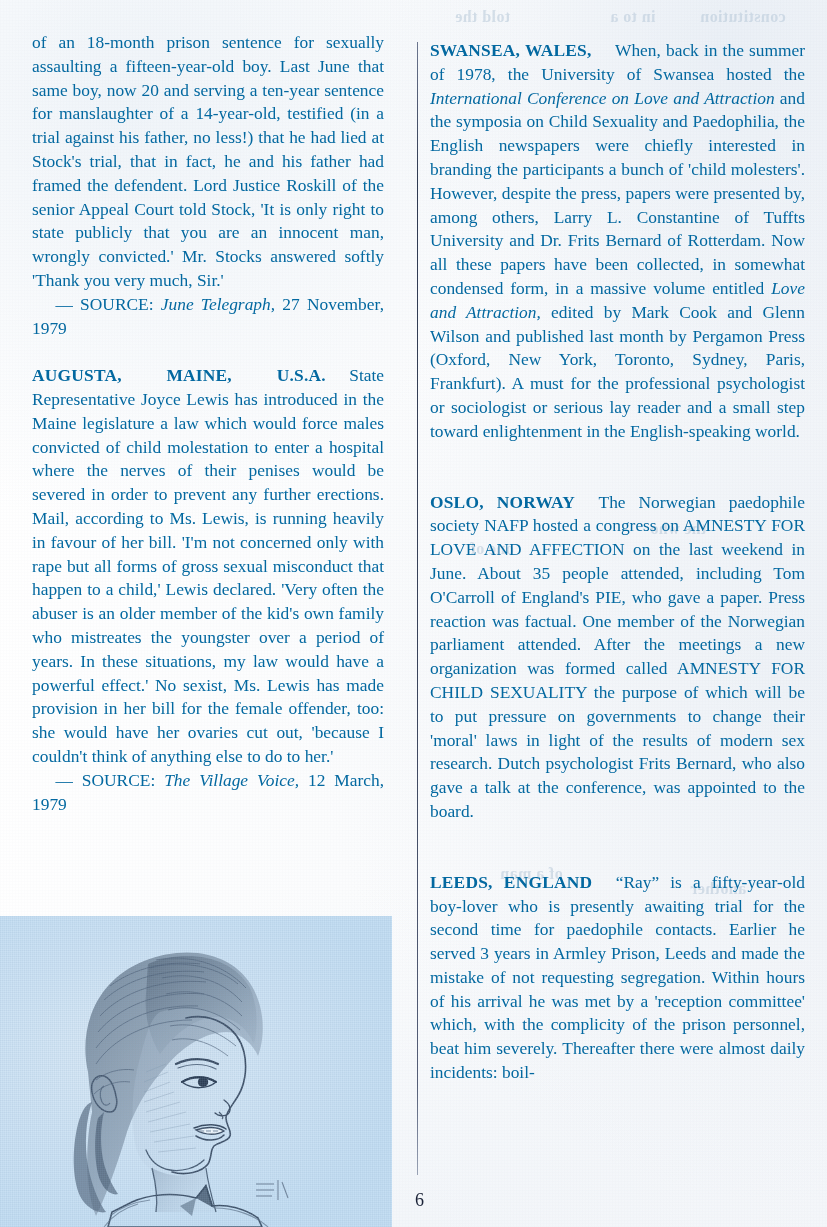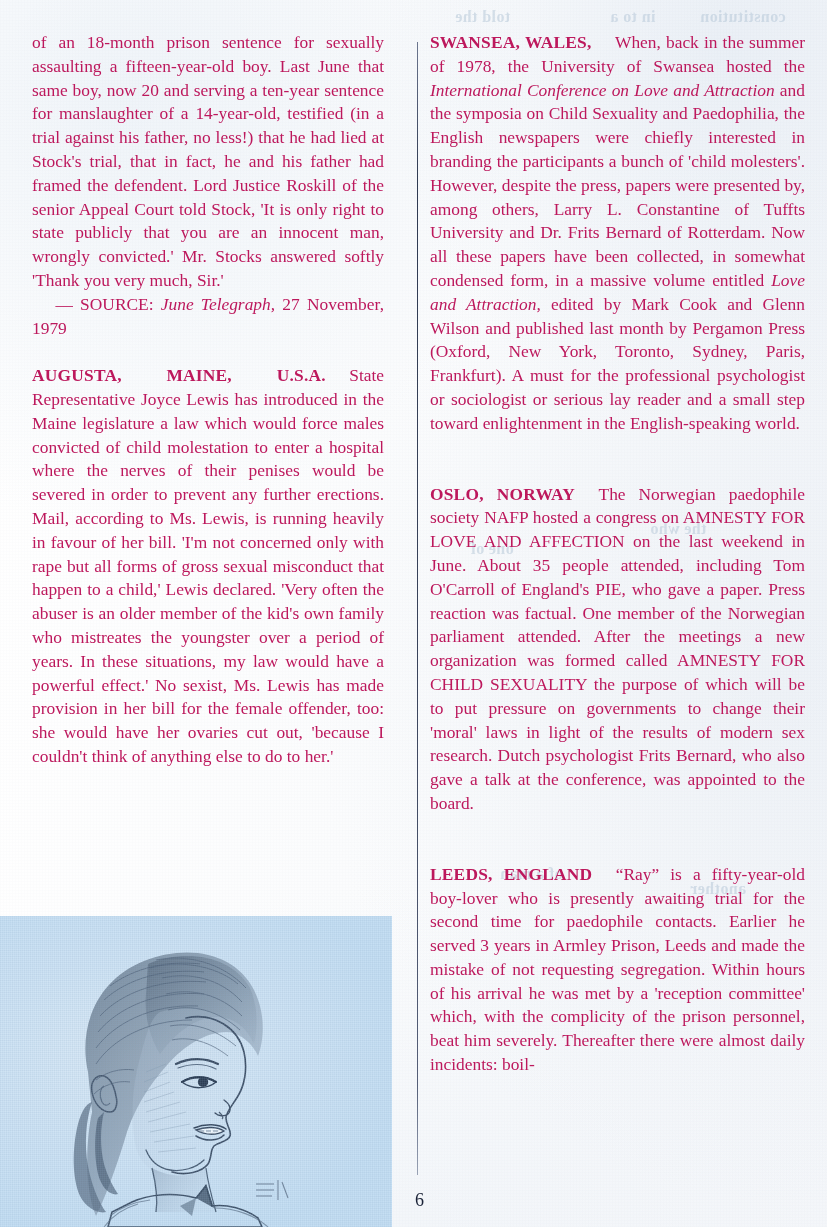--- a/index.html
+++ b/index.html
@@ -69,41 +69,41 @@
     padding: 31px 22px 0 32px;
     box-sizing: border-box;
     height: 100%;
   }
 
   .col {
     box-sizing: border-box;
   }
 
   .col-left  { width: 374px; padding-right: 22px; }
-  .col-right { width: 399px; padding-left: 24px; }
+  .col-right { width: 399px; padding-left: 24px; margin-top: 8px; }
 
   .vrule {
     position: absolute;
     left: 417px;
     top: 42px;
     width: 1px;
     height: 1133px;
     background: linear-gradient(180deg, #6d7790 0%, #2f3a52 12%, #39435c 55%, #555f78 92%, #9aa3b6 100%);
     z-index: 4;
   }
 
   p.body {
     margin: 0;
     text-align: justify;
     text-justify: inter-word;
     font-size: 17.4px;
     line-height: 23.8px;
     hyphens: none;
     -webkit-hyphens: none;
-    color: #be185d;
+    color: #0369a1;
   }
 
   p.body + p.body { margin-top: 0; }
 
   .dateline {
     font-weight: bold;
     letter-spacing: .2px;
   }
 
   .gap-after { margin-bottom: 23.8px !important; }
@@ -184,20 +184,25 @@
       <p class="body gap-after">
         <span class="wide-space"></span><span>— SOURCE:</span>
         <em>June Telegraph,</em>
         <span>27 November, 1979</span>
       </p>
 
       <p class="body">
         <span class="dateline">AUGUSTA, MAINE, U.S.A.</span><span class="wide-space"></span><span>State Representative Joyce Lewis has introduced in the Maine legislature a law which would force males convicted of child molestation to enter a hospital where the nerves of their penises would be severed in order to prevent any further erections. Mail, according to Ms. Lewis, is running heavily in favour of her bill. 'I'm not concerned only with rape but all forms of gross sexual misconduct that happen to a child,' Lewis declared. 'Very often the abuser is an older member of the kid's own family who mistreates the youngster over a period of years. In these situations, my law would have a powerful effect.' No sexist, Ms. Lewis has made provision in her bill for the female offender, too: she would have her ovaries cut out, 'because I couldn't think of anything else to do to her.'</span>
       </p>
 
+      <p class="body">
+        <span class="wide-space"></span><span>— SOURCE:</span>
+        <em>The Village Voice,</em>
+        <span>12 March, 1979</span>
+      </p>
 
     </div>
 
     <div class="col col-right">
 
       <p class="body gap-after-lg">
         <span class="dateline">SWANSEA, WALES,</span><span class="wide-space"></span><span>When, back in the summer of 1978, the University of Swansea hosted the</span>
         <em>International Conference on Love and Attraction</em>
         <span>and the symposia on Child Sexuality and Paedophilia, the English newspapers were chiefly interested in branding the participants a bunch of 'child molesters'. However, despite the press, papers were presented by, among others, Larry L. Constantine of Tuffts University and Dr. Frits Bernard of Rotterdam. Now all these papers have been collected, in somewhat condensed form, in a massive volume entitled</span>
         <em>Love and Attraction,</em>

